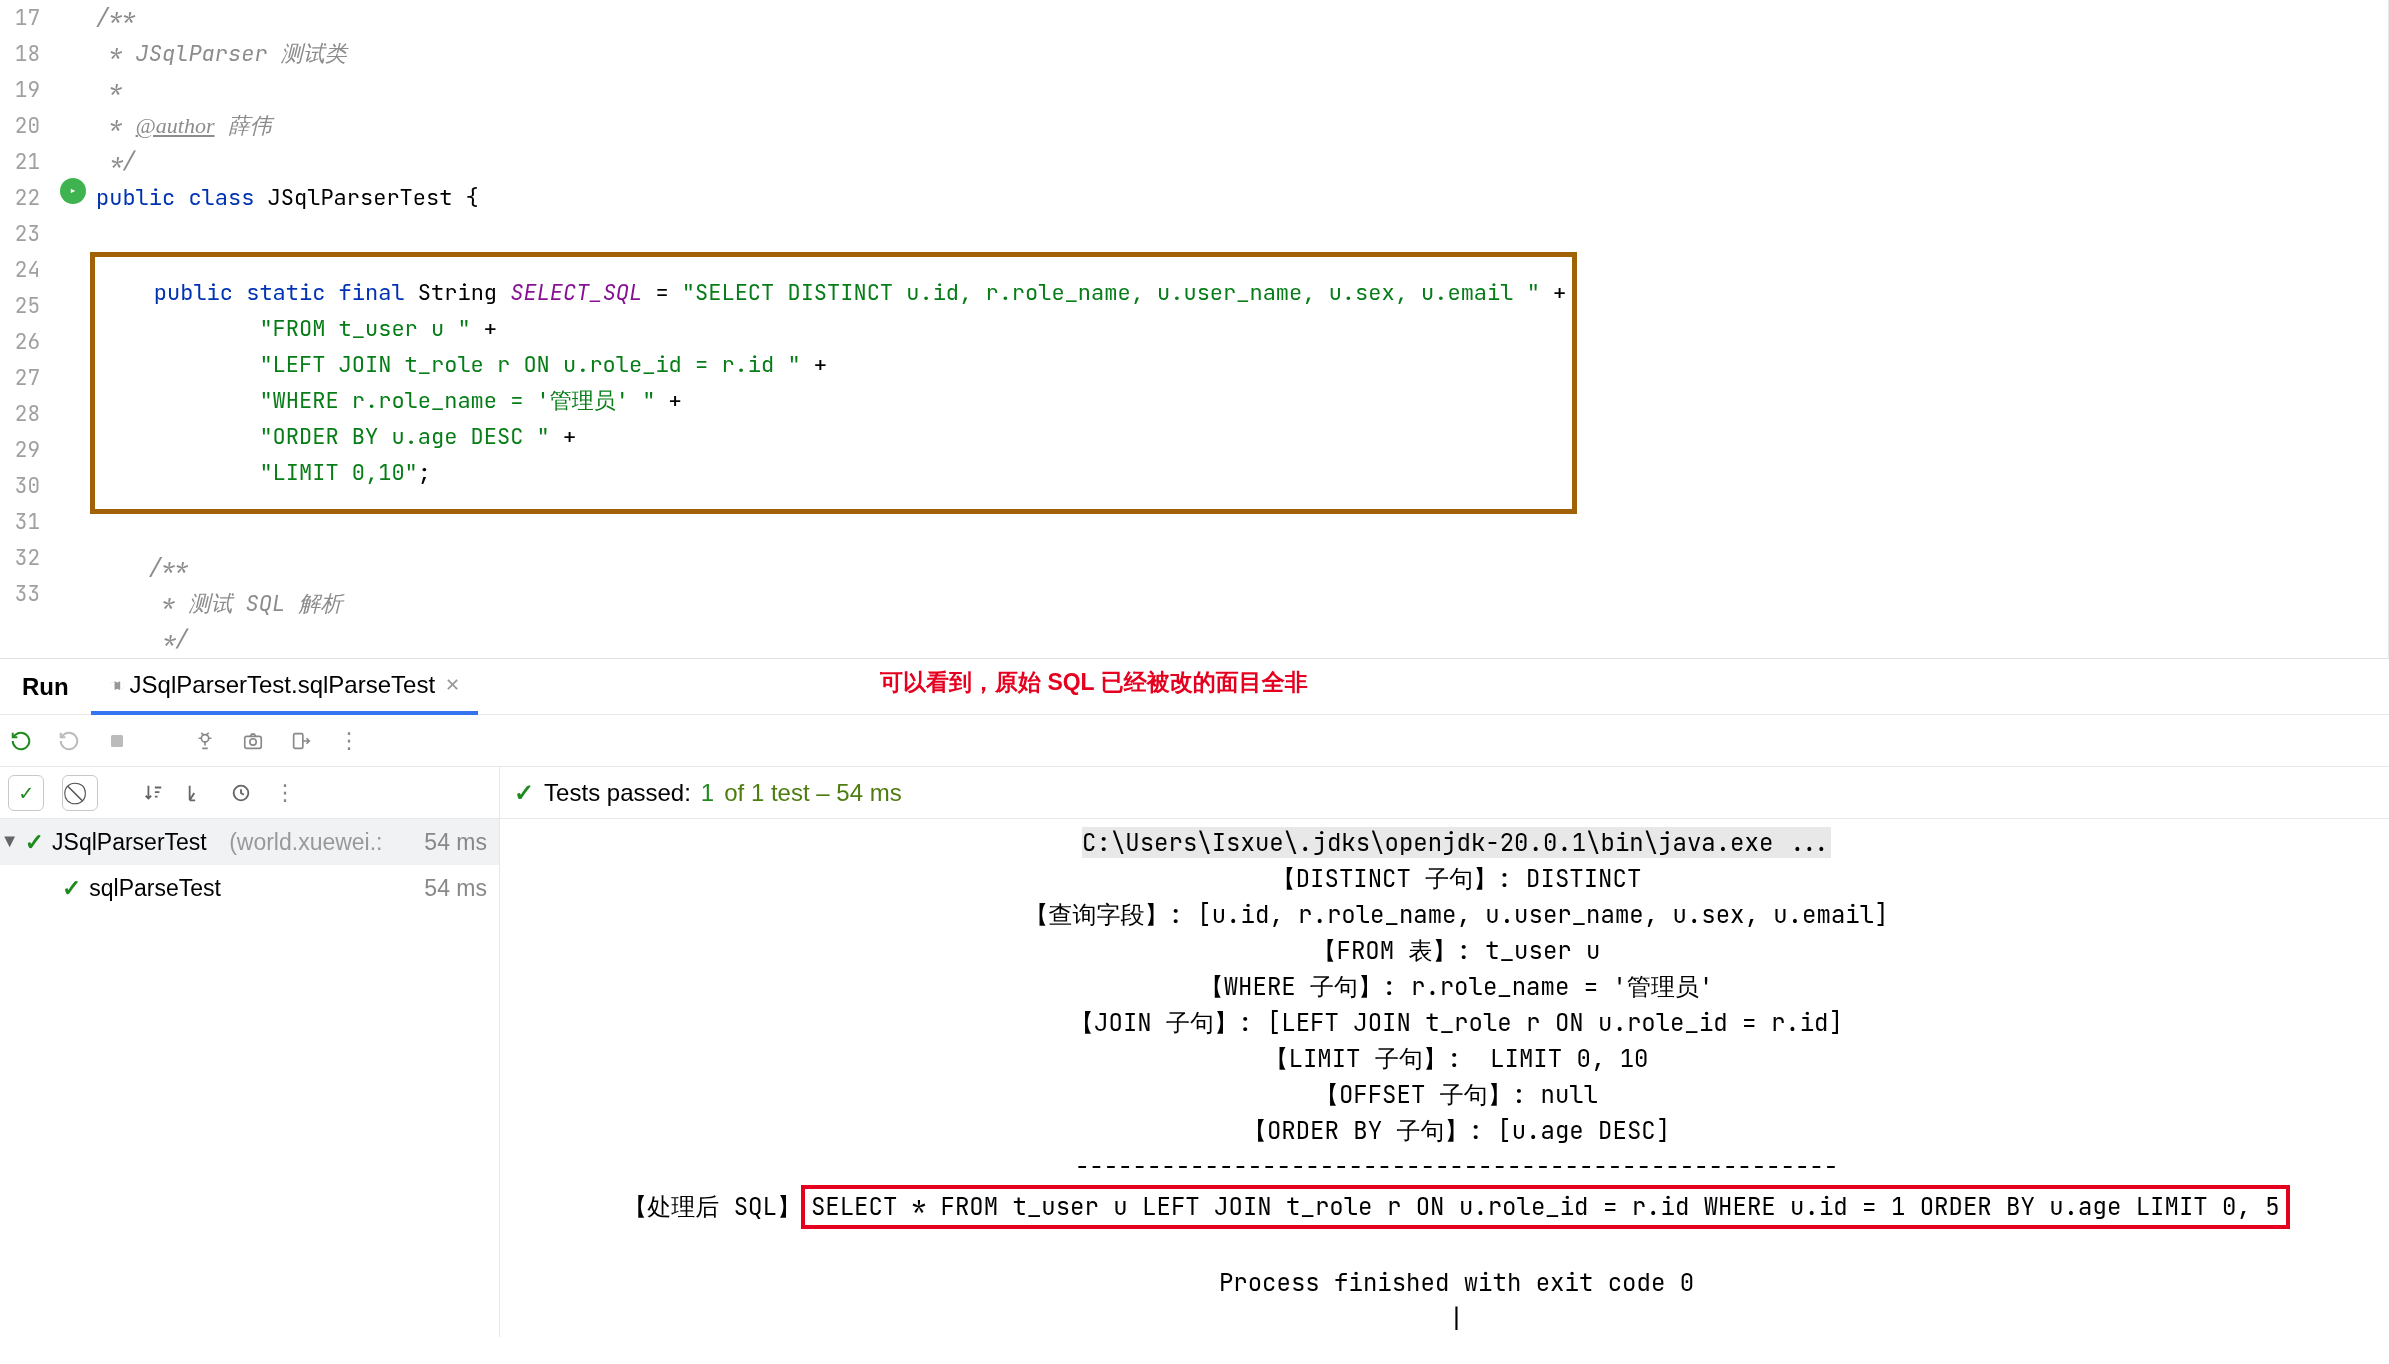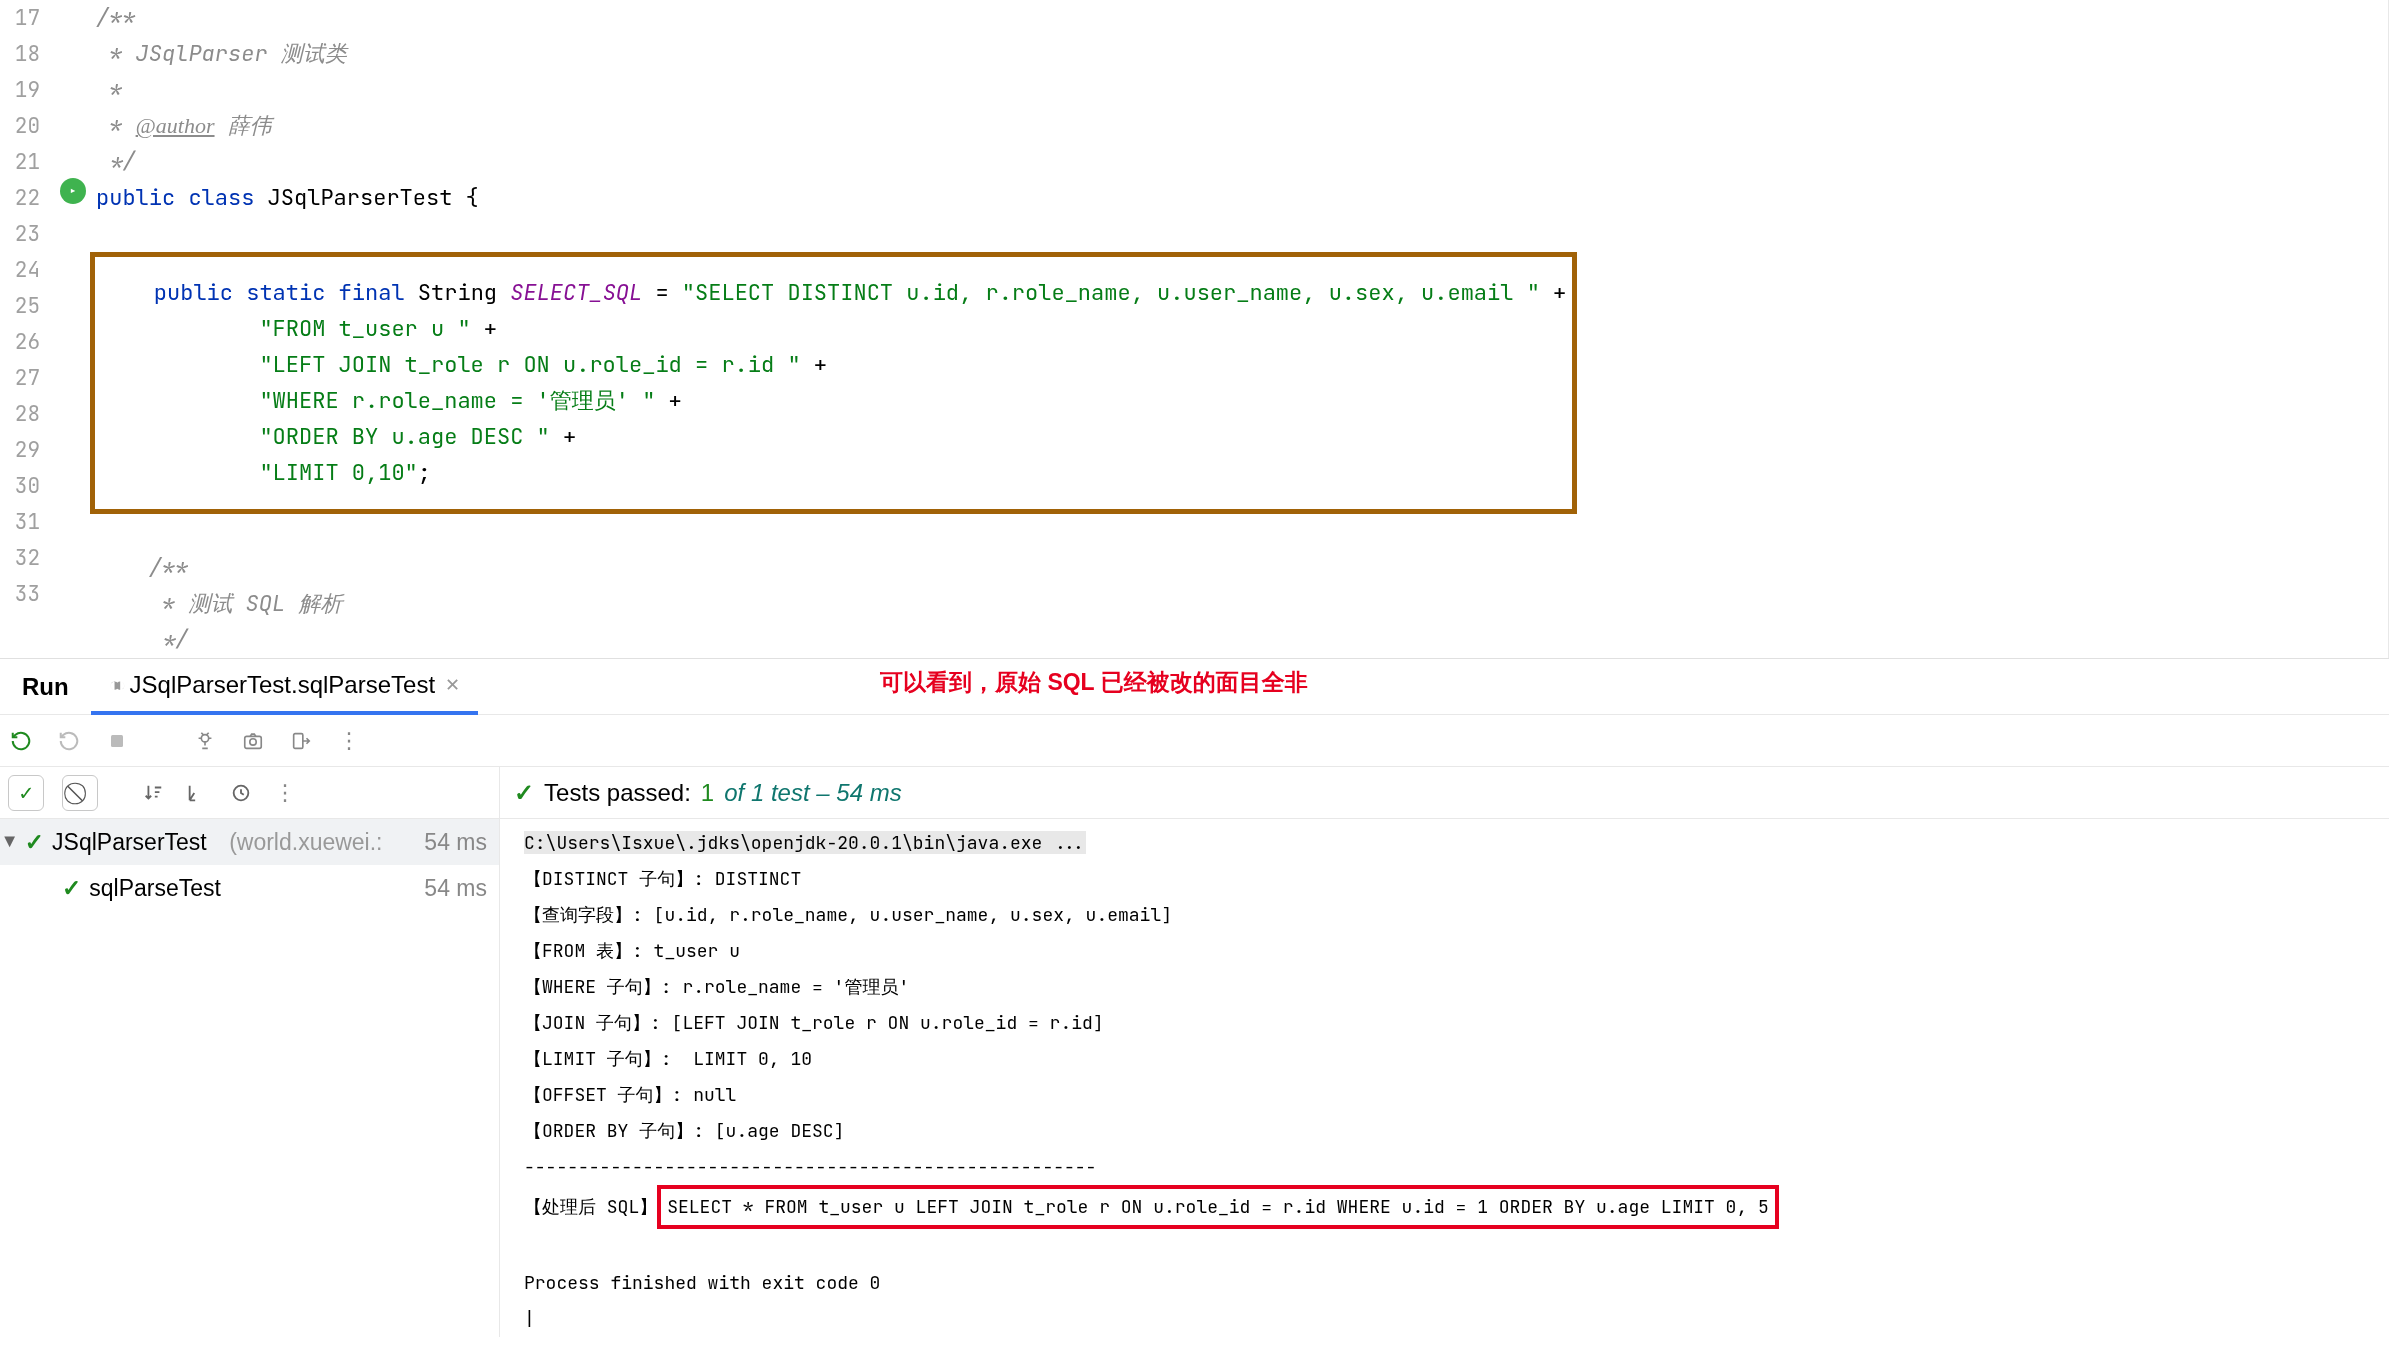--- a/index.html
+++ b/index.html
@@ -31,22 +31,22 @@
 .left-toolbar { display: flex; align-items: center; height: 52px; border-bottom: 1px solid #e8e8e8; gap: 18px; padding-left: 8px; }
 .sq-btn { width: 36px; height: 36px; border: 1.5px solid #c8c8c8; border-radius: 6px; display:flex; align-items:center; justify-content:center; color:#555; }
 .tree { font-family: -apple-system, "Segoe UI", sans-serif; font-size: 23px; }
 .tree-row { display: flex; align-items: center; height: 46px; padding-left: 6px; gap: 8px; }
 .tree-row.sel { background: #f0f2f4; }
 .ms { margin-left: auto; padding-right: 12px; color: #888; }
 .pkg { color: #999; }
 .right-col { flex: 1; }
 .test-summary { display: flex; align-items: center; height: 52px; border-bottom: 1px solid #e8e8e8; padding-left: 14px; font-family: -apple-system, "Segoe UI", sans-serif; font-size: 24px; gap: 10px; }
 .green { color: #1f8a1f; }
-.grey { color: #0f766e; font-style: italic; }
-.console { font-family: "JetBrains Mono","Menlo","Consolas",monospace; font-size: 18px; line-height: 36px; white-space: pre; padding: 6px 0 0 24px; }
+.grey { color: #4d7c0f; }
+.console { font-family: "JetBrains Mono","Menlo","Consolas",monospace; font-size: 24px; line-height: 36px; white-space: pre; padding: 6px 0 0 24px; text-align: center; }
 .cmd-bg { background: #e8e8e8; }
 .red-box2 { border: 4px solid #e6001f; padding: 0 6px; display:inline-block; }
 .chev { display:inline-block; transform: rotate(90deg); color:#666; font-size:14px; }
 .check { color: #1f8a1f; font-weight: 700; }
 .twocircle { font-size: 19px; color: #999; letter-spacing: -6px; }
 </style>
 </head>
 <body>
 
 <div class="editor-area">

